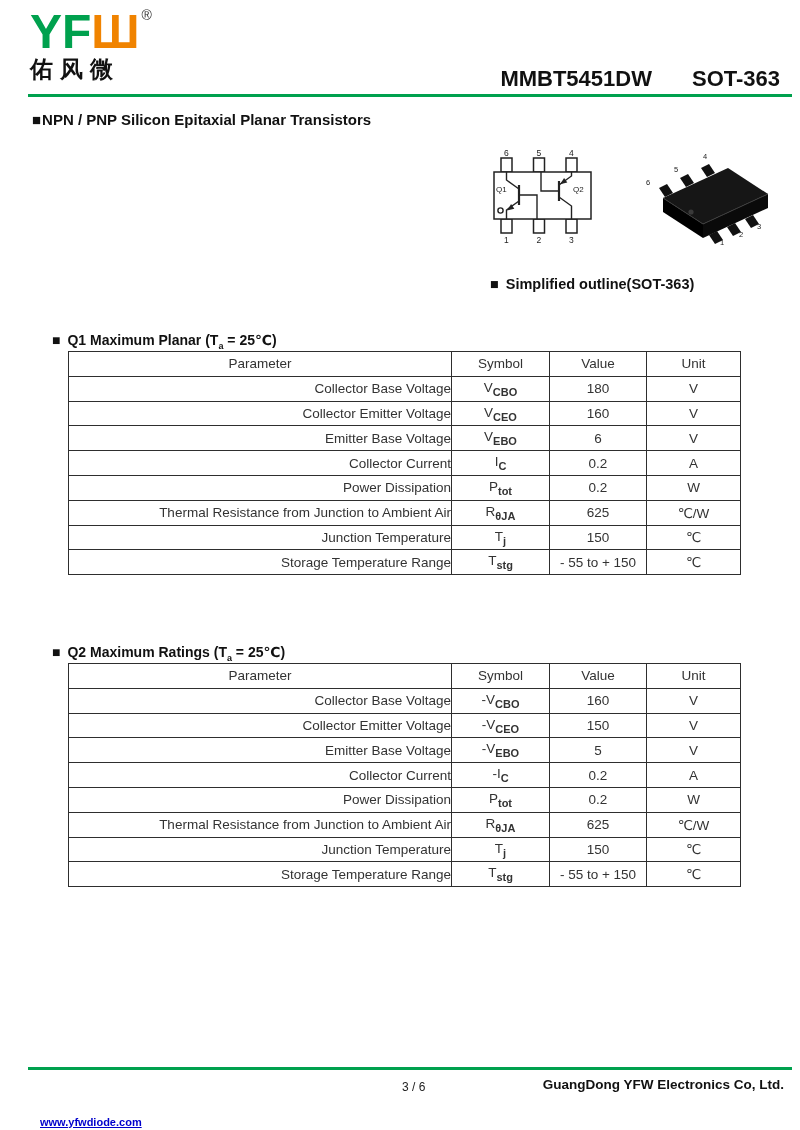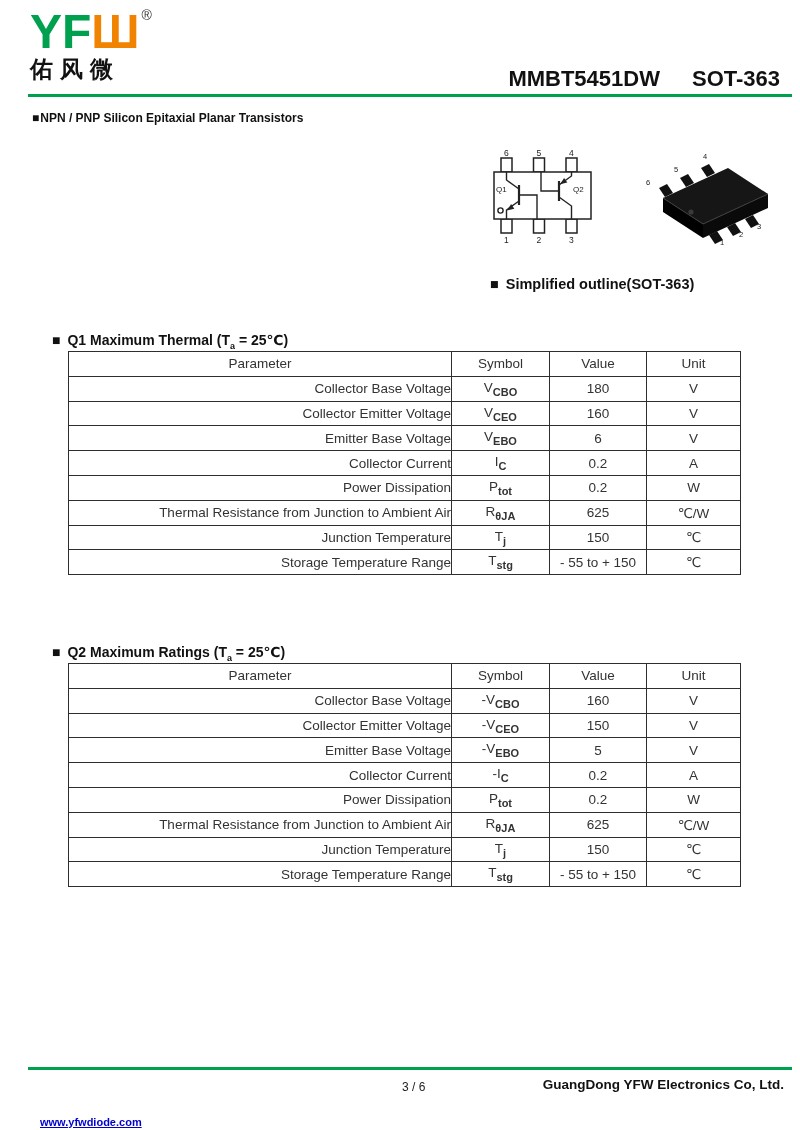--- a/index.html
+++ b/index.html
@@ -5,27 +5,27 @@
   html,body{margin:0;padding:0;background:#fff;}
   .page{position:relative;width:800px;height:1130px;background:#ffffff;overflow:hidden;
         font-family:"Liberation Sans","DejaVu Sans",sans-serif;color:#222;}
   
   .logo{position:absolute;left:30px;top:8px;line-height:1;}
   .logo-row{font-weight:bold;font-size:48px;letter-spacing:0;}
   .logo-yf{color:#00A14E;}
   .logo-w{color:#F08300;}
   .logo-reg{font-size:14px;vertical-align:28px;color:#333;font-weight:normal;margin-left:2px;}
   .logo-cn{font-weight:bold;font-size:23px;letter-spacing:7px;color:#111;margin-top:2px;}
-  .doc-title{position:absolute;top:66px;right:20px;display:flex;gap:32px;
+  .doc-title{position:absolute;top:66px;right:20px;display:flex;gap:40px;
              font-size:22px;font-weight:bold;color:#111;}
   .rule{position:absolute;left:28px;right:8px;height:3px;background:#00A14E;}
   .rule-top{top:94px;}
   .rule-bottom{top:1067px;}
   
-  .subtitle{position:absolute;left:32px;top:111px;font-size:12px;font-weight:bold;color:#111;}
+  .subtitle{position:absolute;left:32px;top:111px;font-size:15px;font-weight:bold;color:#111;}
   .subtitle .marker{margin-right:1px;}
   
   .schematic{position:absolute;left:487px;top:144px;}
   .pkg3d{position:absolute;left:633px;top:146px;}
   .pin-desc{position:absolute;left:490px;top:249px;font-size:11.5px;line-height:14px;
             color:#222;white-space:pre;}
   .outline-caption{position:absolute;left:490px;top:276px;font-size:14.5px;font-weight:bold;color:#111;}
   .outline-caption .marker{margin-right:7px;}
   
   .sec-heading{position:absolute;left:52px;font-size:14px;font-weight:bold;color:#111;}
@@ -135,21 +135,21 @@
     <text x="106" y="91" font-size="7.5">2</text>
     <text x="124" y="83" font-size="7.5">3</text>
   </svg>
 
 
   <div class="outline-caption">
     <span class="marker">■</span><span>Simplified outline(SOT-363)</span>
   </div>
 
   <div class="sec-heading" style="top:332px;">
-    <span class="marker">■</span><span><span>Q1 Maximum Thermal (T</span><sub>a</sub><span> = 25℃)</span></span>
+    <span class="marker">■</span><span><span>Q1 Maximum Planar (T</span><sub>a</sub><span> = 25℃)</span></span>
   </div>
 
   <table class="ratings" style="top:351px;">
     <colgroup>
         <col style="width:383px">
         <col style="width:98px">
         <col style="width:97px">
         <col style="width:94px">
       </colgroup>
     <thead>

